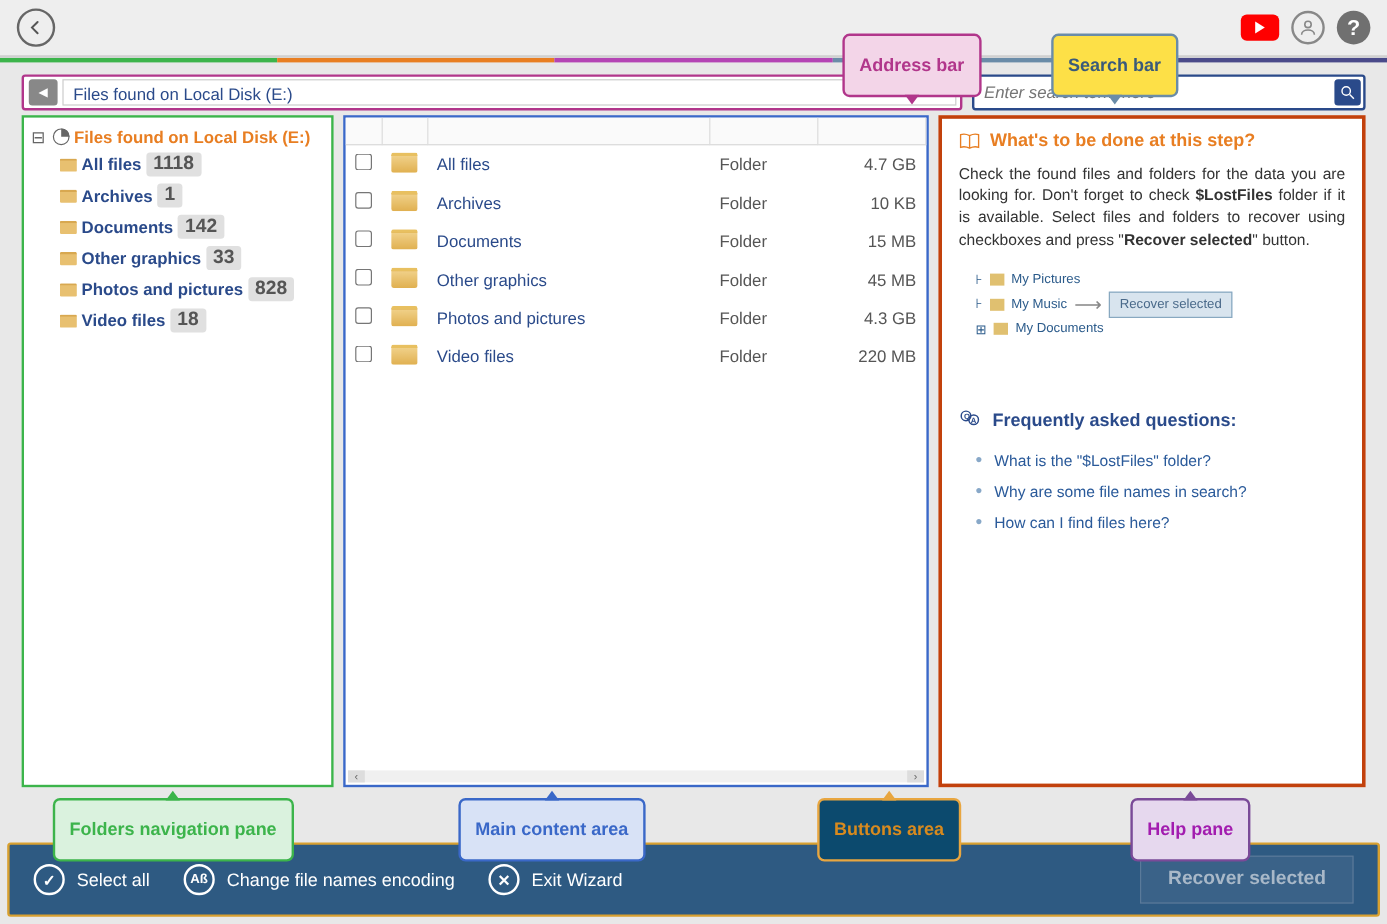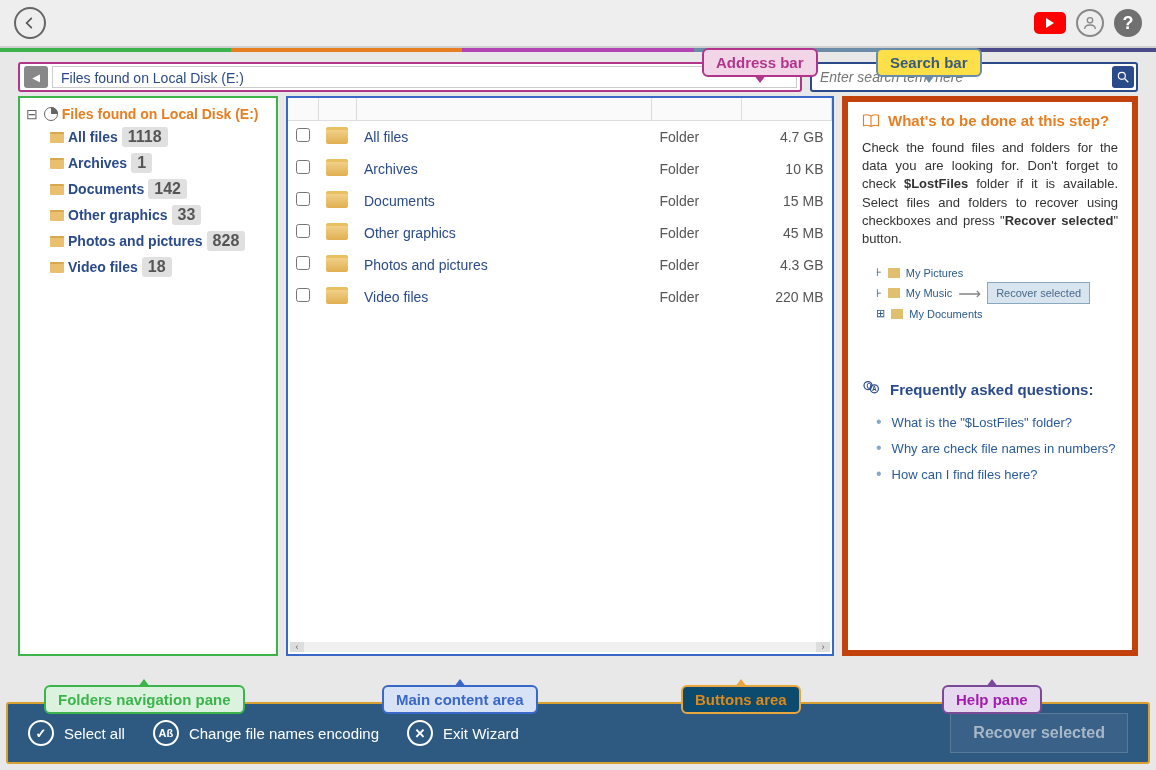--- a/index.html
+++ b/index.html
@@ -20,21 +20,21 @@
 
 
 .progress-strip { height: 4px; display: flex; }
 .progress-strip div:nth-child(1){background:#3cb44b;flex:1}
 .progress-strip div:nth-child(2){background:#e87e22;flex:1}
 .progress-strip div:nth-child(3){background:#b444b4;flex:1}
 .progress-strip div:nth-child(4){background:#6a8ca8;flex:1}
 .progress-strip div:nth-child(5){background:#4a4a8a;flex:1}
 
 
-.annotation { position: absolute; z-index: 50; padding: 4px 12px; border-radius: 6px; font-size: 15px; font-weight: bold; border: 2px solid; background: white; margin-top: 20px; }
+.annotation { position: absolute; z-index: 50; padding: 16px 12px; border-radius: 6px; font-size: 15px; font-weight: bold; border: 2px solid; background: white; }
 .annotation::before { content:''; position:absolute; left:50%; transform:translateX(-50%); width:0; height:0; }
 .ann-address { top: 28px; left: 702px; color:#b1368b; border-color:#b1368b; background:#f3d5e8; }
 .ann-address::before { bottom:-8px; border-left:6px solid transparent; border-right:6px solid transparent; border-top:8px solid #b1368b; }
 .ann-search { top: 28px; left: 876px; color:#3a5a7a; border-color:#6a8ca8; background:#fde047; }
 .ann-search::before { bottom:-8px; border-left:6px solid transparent; border-right:6px solid transparent; border-top:8px solid #6a8ca8; }
 .ann-folders { top: 665px; left: 44px; color:#3cb44b; border-color:#3cb44b; background:#daf2de; }
 .ann-folders::before { top:-8px; border-left:6px solid transparent; border-right:6px solid transparent; border-bottom:8px solid #3cb44b; }
 .ann-main { top: 665px; left: 382px; color:#3a68c8; border-color:#3a68c8; background:#d8e2f6; }
 .ann-main::before { top:-8px; border-left:6px solid transparent; border-right:6px solid transparent; border-bottom:8px solid #3a68c8; }
 .ann-buttons { top: 665px; left: 681px; color:#d88a1e; border-color:#e8a640; background:#0c4a6e; }
@@ -75,21 +75,21 @@
 .ico-col{width:32px;}
 .folder-big{width:22px;height:17px;background:linear-gradient(#f0d088,#e0b050);border-radius:2px;display:inline-block;border-top:3px solid #e8c060;}
 .name-col{color:#2a4a8a;}
 .type-col{width:90px;color:#555;}
 .size-col{width:90px;color:#555;text-align:right;padding-right:20px;}
 .thin-scroll{position:absolute;bottom:2px;left:2px;right:2px;height:10px;background:#f0f0f0;display:flex;}
 .thin-scroll .track{flex:1;}
 .thin-scroll .btn{width:14px;background:#ddd;font-size:9px;text-align:center;line-height:10px;color:#666;}
 
 
-.help { width:296px; border:6px solid #c2410c; background:white; padding:10px 14px; font-size:13px; color:#333; overflow:auto;}
+.help { width:356px; border:3px solid #c2410c; background:white; padding:10px 14px; font-size:13px; color:#333; overflow:auto;}
 .help-title{color:#e87e22;font-weight:bold;font-size:15px;display:flex;align-items:center;gap:8px;margin-bottom:10px;}
 .book-icon{width:18px;height:16px;display:inline-block;}
 .book-icon svg{stroke:#e87e22;fill:none;stroke-width:1.5;}
 .help-body{text-align:justify;line-height:1.4;}
 .help-illus{margin:18px 0 30px 14px;font-size:11px;color:#2a5a8a;}
 .help-illus .row{display:flex;align-items:center;gap:6px;margin:3px 0;}
 .mini-folder{width:12px;height:10px;background:#e0c070;display:inline-block;}
 .mini-btn{border:1px solid #88a8c0;background:#d8e4ee;color:#4a6a8a;padding:4px 8px;font-size:11px;display:inline-block;}
 .arrow{color:#888;font-size:16px;}
 .faq-title{color:#2a4a8a;font-weight:bold;font-size:15px;display:flex;align-items:center;gap:8px;margin:60px 0 10px 0;}
@@ -293,21 +293,21 @@
       <span><svg width="20" height="16" viewBox="0 0 24 20" stroke="#2a4a8a" fill="none" stroke-width="1.5">
             <circle cx="7" cy="7" r="5"></circle>
             <circle cx="15" cy="11" r="5"></circle>
             <text x="5" y="10" font-size="8" stroke="none" fill="#2a4a8a">Q</text>
             <text x="12" y="14" font-size="8" stroke="none" fill="#2a4a8a">A</text>
           </svg></span>
       <span>Frequently asked questions:</span>
     </div>
     <ul class="faq-list" id="faq-list">
         <li>What is the "$LostFiles" folder?</li>
-        <li>Why are check file names in numbers?</li>
+        <li>Why are some file names in search?</li>
         <li>How can I find files here?</li>
       </ul>
   </div>
 </div>
 
 <div class="bottombar">
   <div class="bb-btn">
     <div class="bb-icon">✓</div>
     <span>Select all</span>
   </div>

